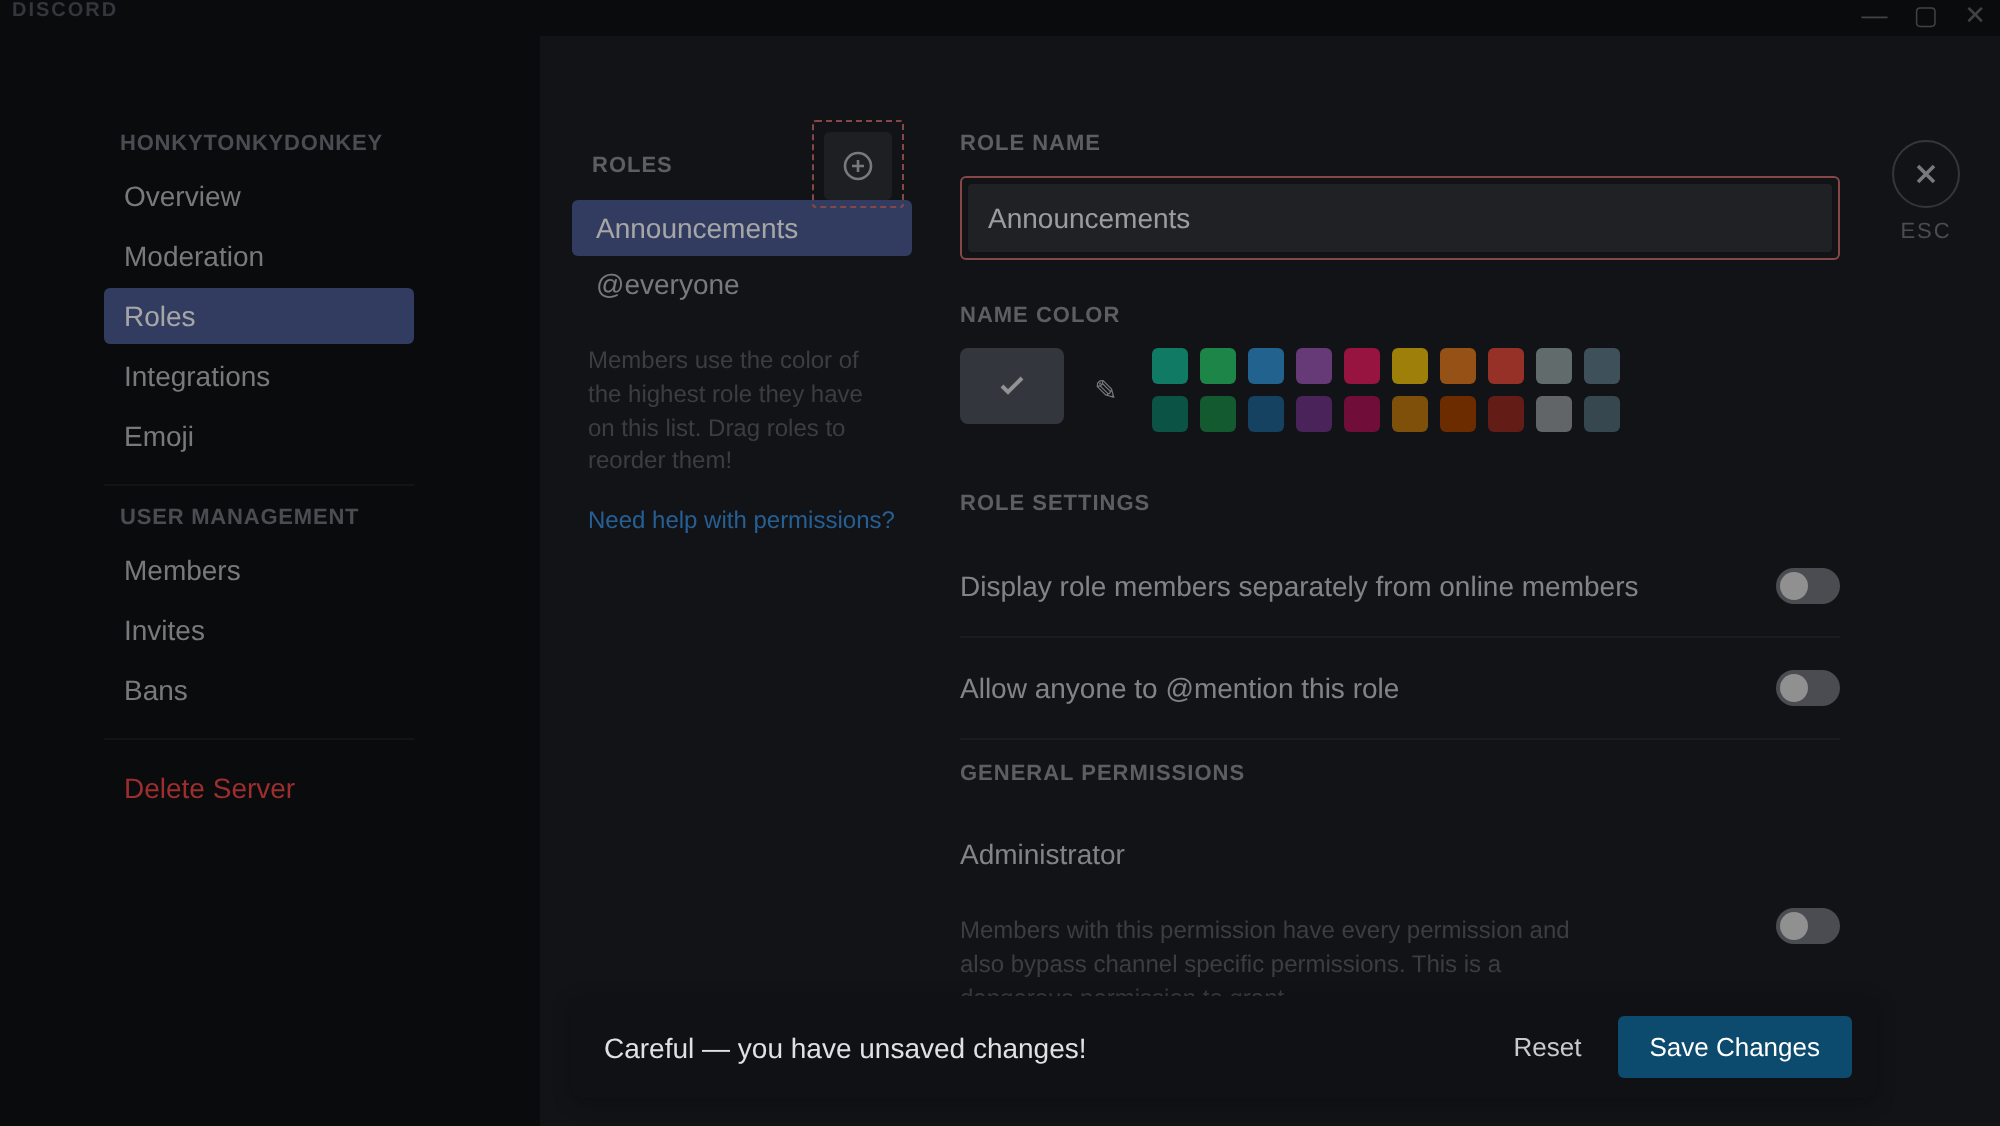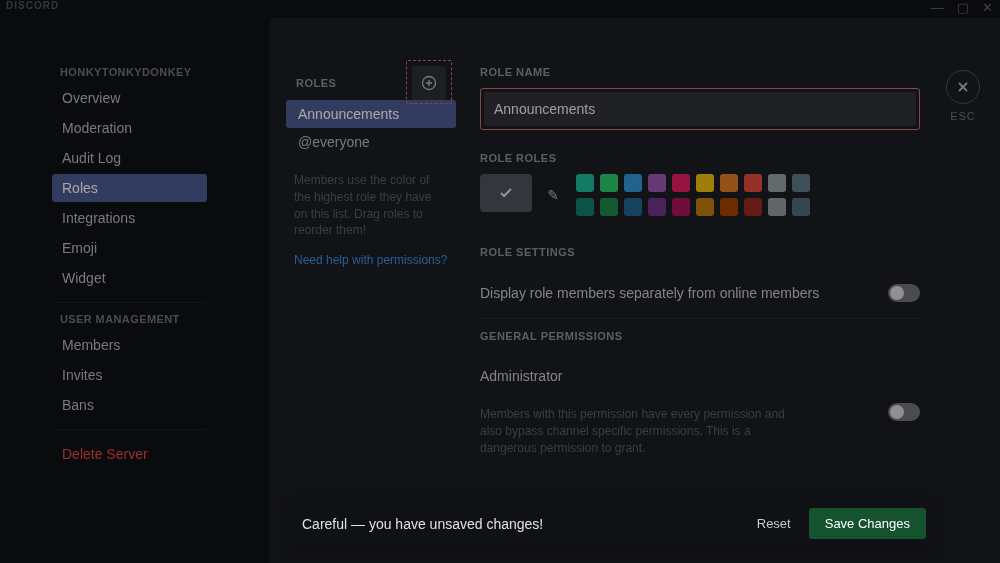--- a/index.html
+++ b/index.html
@@ -149,21 +149,21 @@
   position: absolute; left: 286px; right: 62px; bottom: 14px;
   background: #101115;
   border-radius: 6px;
   padding: 10px 12px 10px 16px;
   display: flex; align-items: center;
   box-shadow: 0 2px 10px rgba(0,0,0,0.3);
 }
 .unsaved-bar .msg { flex: 1; font-size: 14px; color: #e0e1e3; }
 .unsaved-bar .reset { color: #c8cacd; font-size: 13px; cursor: pointer; margin-right: 18px; }
 .unsaved-bar .save {
-  background: #14532d; color: #fff; font-size: 13px;
+  background: #0c4a6e; color: #fff; font-size: 13px;
   padding: 8px 16px; border-radius: 3px; cursor: pointer;
 }
 
 .dim-overlay {
   position: absolute;
   inset: 0;
   background: rgba(0,0,0,0.35);
   pointer-events: none;
 }
 </style>
@@ -178,25 +178,23 @@
     <span>✕</span>
   </div>
 </div>
 
 <div class="main">
   <div class="sidebar">
     <div class="sidebar-inner">
       <div class="section-header">HONKYTONKYDONKEY</div>
       <div class="nav-item">Overview</div>
       <div class="nav-item">Moderation</div>
-      <div class="nav-item">Audit Log</div>
       <div class="nav-item selected">Roles</div>
       <div class="nav-item">Integrations</div>
       <div class="nav-item">Emoji</div>
-      <div class="nav-item">Widget</div>
       <div class="nav-separator"></div>
       <div class="section-header">USER MANAGEMENT</div>
       <div class="nav-item">Members</div>
       <div class="nav-item">Invites</div>
       <div class="nav-item">Bans</div>
       <div class="nav-separator"></div>
       <div class="nav-item danger">Delete Server</div>
     </div>
   </div>
 
@@ -217,21 +215,21 @@
         <div class="roles-hint">Members use the color of the highest role they have on this list. Drag roles to reorder them!</div>
         <a class="perm-link">Need help with permissions?</a>
       </div>
 
       <div class="details-col">
         <div class="field-label">ROLE NAME</div>
         <div class="name-input-wrap">
           <input class="name-input" value="Announcements" style="">
         </div>
 
-        <div class="field-label">ROLE ROLES</div>
+        <div class="field-label">NAME COLOR</div>
         <div class="color-row">
           <div class="default-swatch">
             <svg width="18" height="18" viewBox="0 0 18 18">
                 <path d="M4 9l3 3 7-7" fill="none" stroke="#e0e1e3" stroke-width="2"></path>
               </svg>
           </div>
           <span class="eyedrop">✎</span>
           <div class="swatch-grid" id="swatch-grid">
               <div class="swatch" style="background: rgb(26, 188, 156);"></div>
               <div class="swatch" style="background: rgb(46, 204, 113);"></div>
@@ -256,20 +254,26 @@
             </div>
         </div>
 
         <div class="field-label">ROLE SETTINGS</div>
         <div class="setting-row">
           <div class="setting-block">
               <div class="label">Display role members separately from online members</div>
             </div>
           <div class="toggle"></div>
         </div>
+        <div class="setting-row">
+          <div class="setting-block">
+              <div class="label">Allow anyone to @mention this role</div>
+            </div>
+          <div class="toggle"></div>
+        </div>
 
         <div class="field-label" style="margin-top:11px">GENERAL PERMISSIONS</div>
         <div class="setting-row">
           <div class="setting-block">
             <div class="label">Administrator</div>
             <div class="desc">Members with this permission have every permission and also bypass channel specific permissions. This is a dangerous permission to grant.</div>
           </div>
           <div class="toggle"></div>
         </div>
       </div>

